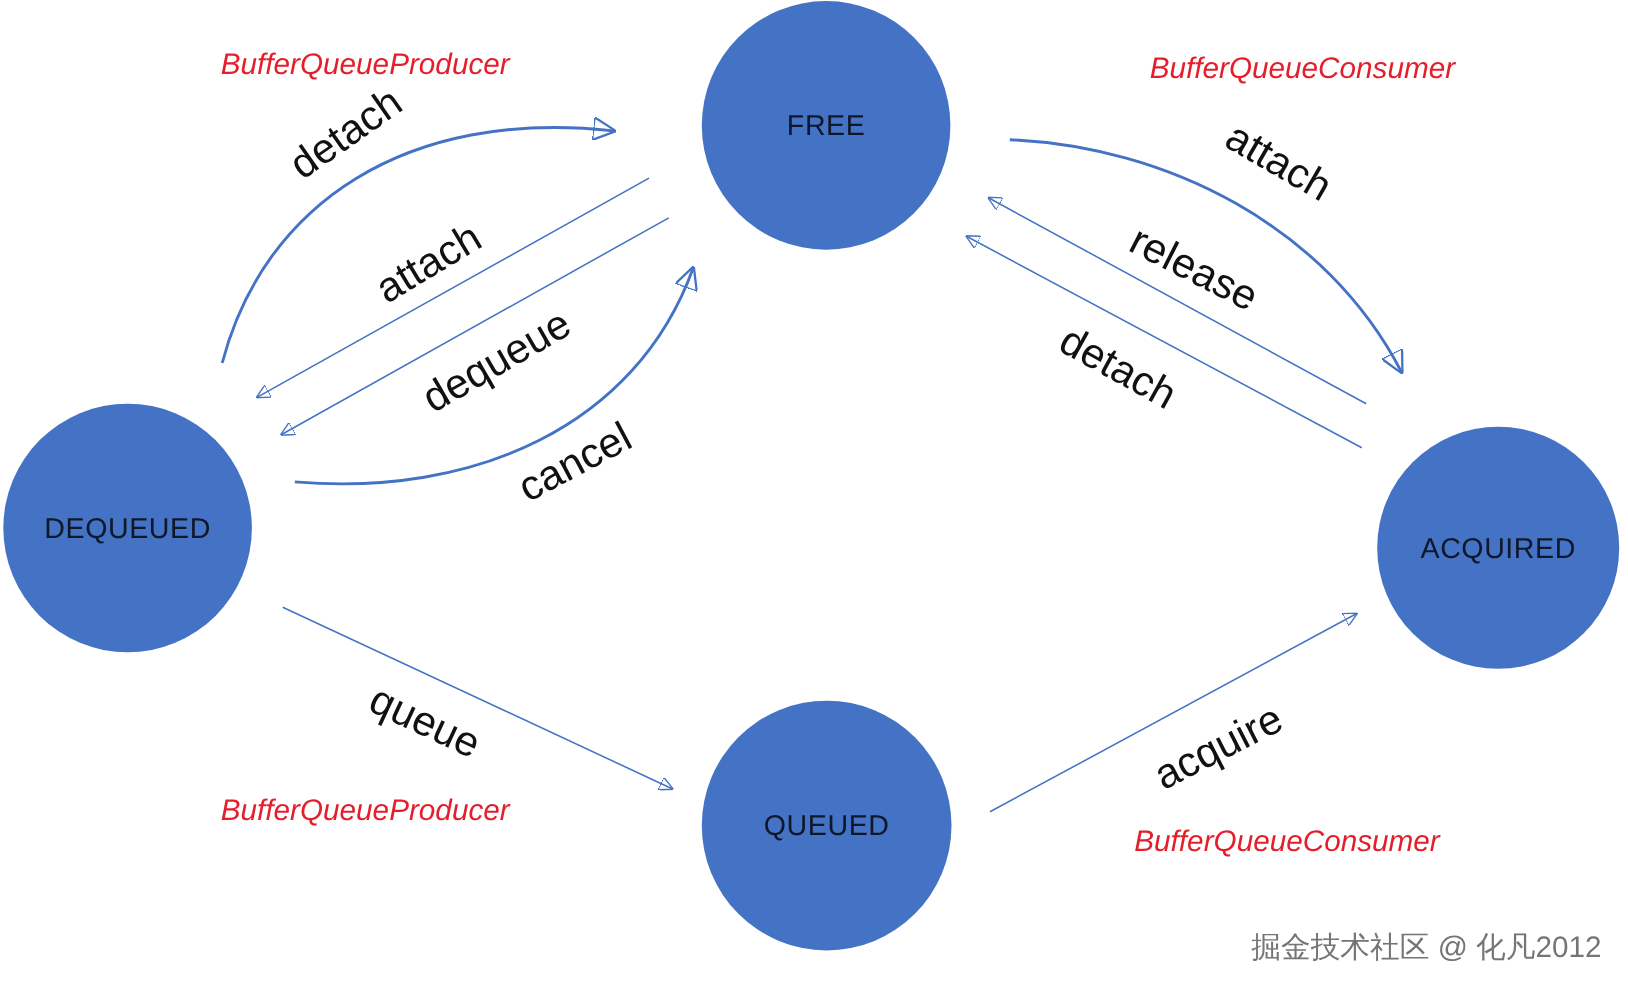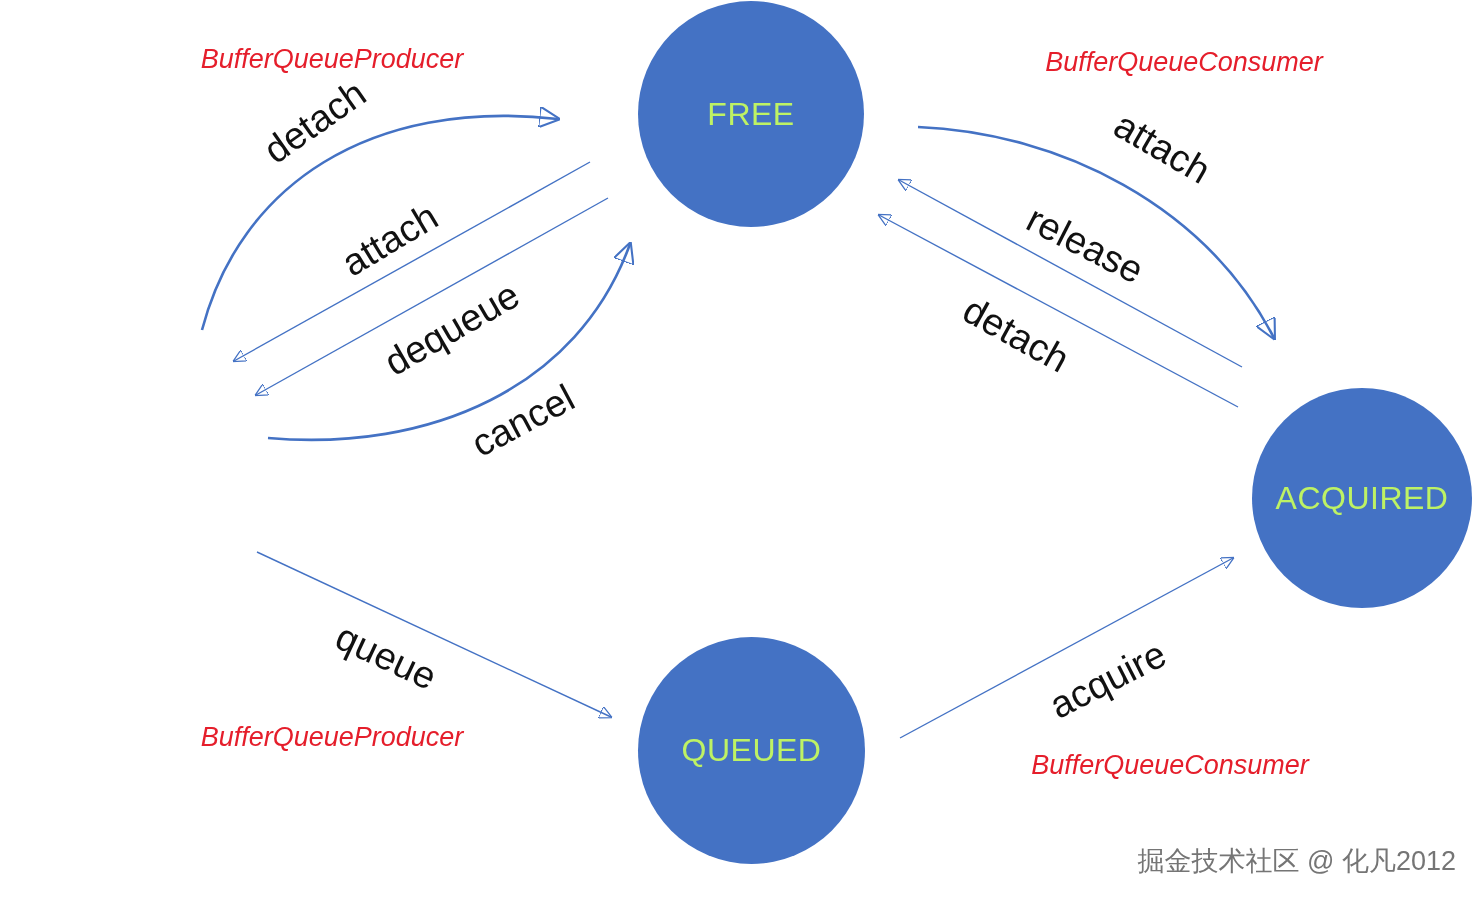--- a/index.html
+++ b/index.html
@@ -19,23 +19,23 @@
     width: 1480px; height: 897px;
   }
   svg.arrows path { fill: none; stroke: #4472C4; }
   svg.arrows path.thick { stroke-width: 2.6; }
   svg.arrows path.thin  { stroke-width: 1.4; }
 
   .state {
     position: absolute;
     border-radius: 50%;
     background: #4472C4;
-    color: #bef264;
+    color: #0f172a;
     display: flex; align-items: center; justify-content: center;
-    font-size: 32px;
+    font-size: 26px;
     letter-spacing: 0.5px;
     text-align: center;
   }
   #state-free      { left: 638px;  top: 1px;   width: 226px; height: 226px; }
   #state-dequeued  { left: 3px;    top: 367px; width: 226px; height: 226px; }
   #state-acquired  { left: 1252px; top: 388px; width: 220px; height: 220px; }
   #state-queued    { left: 638px;  top: 637px; width: 227px; height: 227px; }
 
   .tlabel {
     position: absolute;
@@ -98,20 +98,23 @@
     <path class="thick" marker-end="url(#ah-big)" d="M918,127 C1060,133 1205,205 1274,338"></path>
     <path class="thin" marker-end="url(#ah-small)" d="M1242,367 L899,180"></path>
     <path class="thin" marker-end="url(#ah-small)" d="M1238,407 L879,215"></path>
     <path class="thin" marker-end="url(#ah-small)" d="M257,552 L611,717"></path>
     <path class="thin" marker-end="url(#ah-small)" d="M900,738 L1233,558"></path>
   </svg>
 
   <div class="state" id="state-free">
     <span>FREE</span>
   </div>
+  <div class="state" id="state-dequeued">
+    <span>DEQUEUED</span>
+  </div>
   <div class="state" id="state-acquired">
     <span>ACQUIRED</span>
   </div>
   <div class="state" id="state-queued">
     <span>QUEUED</span>
   </div>
 
   <div class="tlabel" id="t-detach-l">detach</div>
   <div class="tlabel" id="t-attach-l">attach</div>
   <div class="tlabel" id="t-dequeue">dequeue</div>

